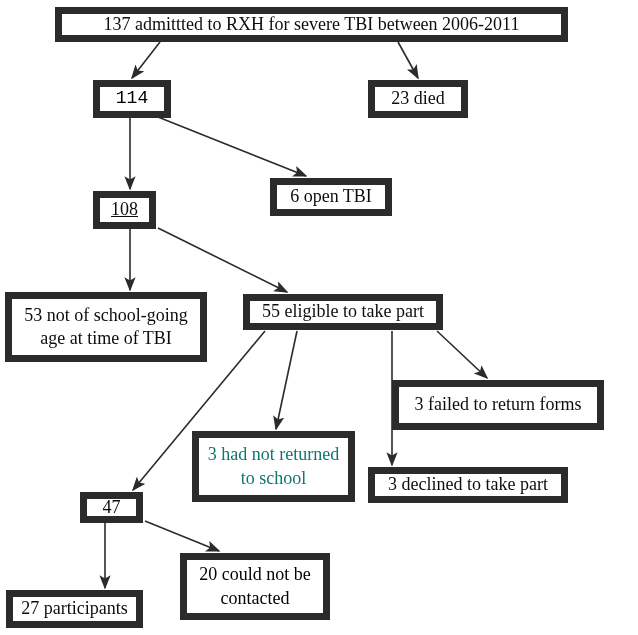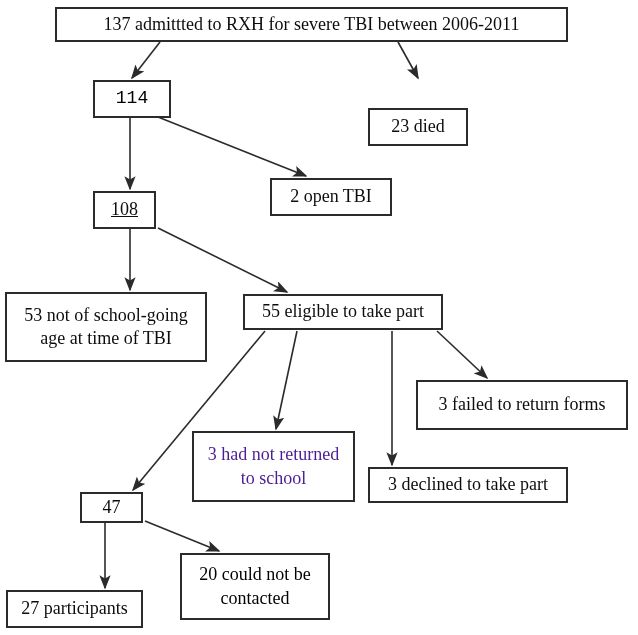--- a/index.html
+++ b/index.html
@@ -18,21 +18,21 @@
   #arrow-layer {
     position: absolute;
     left: 0;
     top: 0;
     width: 638px;
     height: 635px;
   }
   .node {
     position: absolute;
     box-sizing: border-box;
-    border: 2px solid #3b82f6;
+    border: 7px solid #3b82f6;
     background: #ffffff;
     display: flex;
     align-items: center;
     justify-content: center;
     text-align: center;
     color: #0d0d0d;
     font-size: 18px;
     line-height: 1.28;
     z-index: 2;
     padding: 1px 4px;
@@ -60,28 +60,28 @@
       <line x1="297" y1="331" x2="276" y2="429" stroke="#2b2b2b" stroke-width="1.6" marker-end="url(#arrowhead)"></line>
       <line x1="392" y1="331" x2="392" y2="465" stroke="#2b2b2b" stroke-width="1.6" marker-end="url(#arrowhead)"></line>
       <line x1="437" y1="331" x2="487" y2="378" stroke="#2b2b2b" stroke-width="1.6" marker-end="url(#arrowhead)"></line>
       <line x1="105" y1="523" x2="105" y2="588" stroke="#2b2b2b" stroke-width="1.6" marker-end="url(#arrowhead)"></line>
       <line x1="145" y1="521" x2="219" y2="551" stroke="#2b2b2b" stroke-width="1.6" marker-end="url(#arrowhead)"></line>
     </svg>
 
   <div id="node-layer">
       <div class="node" style="left: 55px; top: 7px; width: 513px; height: 35px; border-color: rgb(43, 43, 43); color: rgb(13, 13, 13);">137 admittted to RXH for severe TBI between 2006-2011</div>
       <div class="node" style="left: 93px; top: 80px; width: 78px; height: 38px; border-color: rgb(43, 43, 43); color: #000000; font-family: Liberation Mono, monospace;">114</div>
-      <div class="node" style="left: 368px; top: 80px; width: 100px; height: 38px; border-color: rgb(43, 43, 43); color: rgb(13, 13, 13); margin-top: 28px;">23 died</div>
+      <div class="node" style="left: 368px; top: 80px; width: 100px; height: 38px; border-color: rgb(43, 43, 43); color: rgb(13, 13, 13);">23 died</div>
       <div class="node" style="left: 93px; top: 191px; width: 63px; height: 38px; border-color: rgb(43, 43, 43); color: rgb(13, 13, 13); text-decoration: underline;">108</div>
-      <div class="node" style="left: 270px; top: 178px; width: 122px; height: 38px; border-color: rgb(43, 43, 43); color: rgb(13, 13, 13);">2 open TBI</div>
+      <div class="node" style="left: 270px; top: 178px; width: 122px; height: 38px; border-color: rgb(43, 43, 43); color: rgb(13, 13, 13);">6 open TBI</div>
       <div class="node" style="left: 5px; top: 292px; width: 202px; height: 70px; border-color: rgb(43, 43, 43); color: rgb(13, 13, 13);">53 not of school-going
 age at time of TBI</div>
       <div class="node" style="left: 243px; top: 294px; width: 200px; height: 36px; border-color: rgb(43, 43, 43); color: rgb(13, 13, 13); text-align: right;">55 eligible to take part</div>
-      <div class="node" style="left: 416px; top: 380px; width: 212px; height: 50px; border-color: rgb(43, 43, 43); color: rgb(13, 13, 13);">3 failed to return forms</div>
-      <div class="node" style="left: 192px; top: 431px; width: 163px; height: 71px; border-color: rgb(43, 43, 43); color: #4c1d95;">3 had not returned
+      <div class="node" style="left: 392px; top: 380px; width: 212px; height: 50px; border-color: rgb(43, 43, 43); color: rgb(13, 13, 13);">3 failed to return forms</div>
+      <div class="node" style="left: 192px; top: 431px; width: 163px; height: 71px; border-color: rgb(43, 43, 43); color: #0f766e;">3 had not returned
 to school</div>
       <div class="node" style="left: 368px; top: 467px; width: 200px; height: 36px; border-color: rgb(43, 43, 43); color: rgb(13, 13, 13);">3 declined to take part</div>
       <div class="node" style="left: 80px; top: 492px; width: 63px; height: 31px; border-color: rgb(43, 43, 43); color: rgb(13, 13, 13);">47</div>
       <div class="node" style="left: 180px; top: 553px; width: 150px; height: 67px; border-color: rgb(43, 43, 43); color: #000000;">20 could not be
 contacted</div>
       <div class="node" style="left: 6px; top: 590px; width: 137px; height: 38px; border-color: rgb(43, 43, 43); color: rgb(13, 13, 13);">27 participants</div>
     </div>
 
 </div>
 

